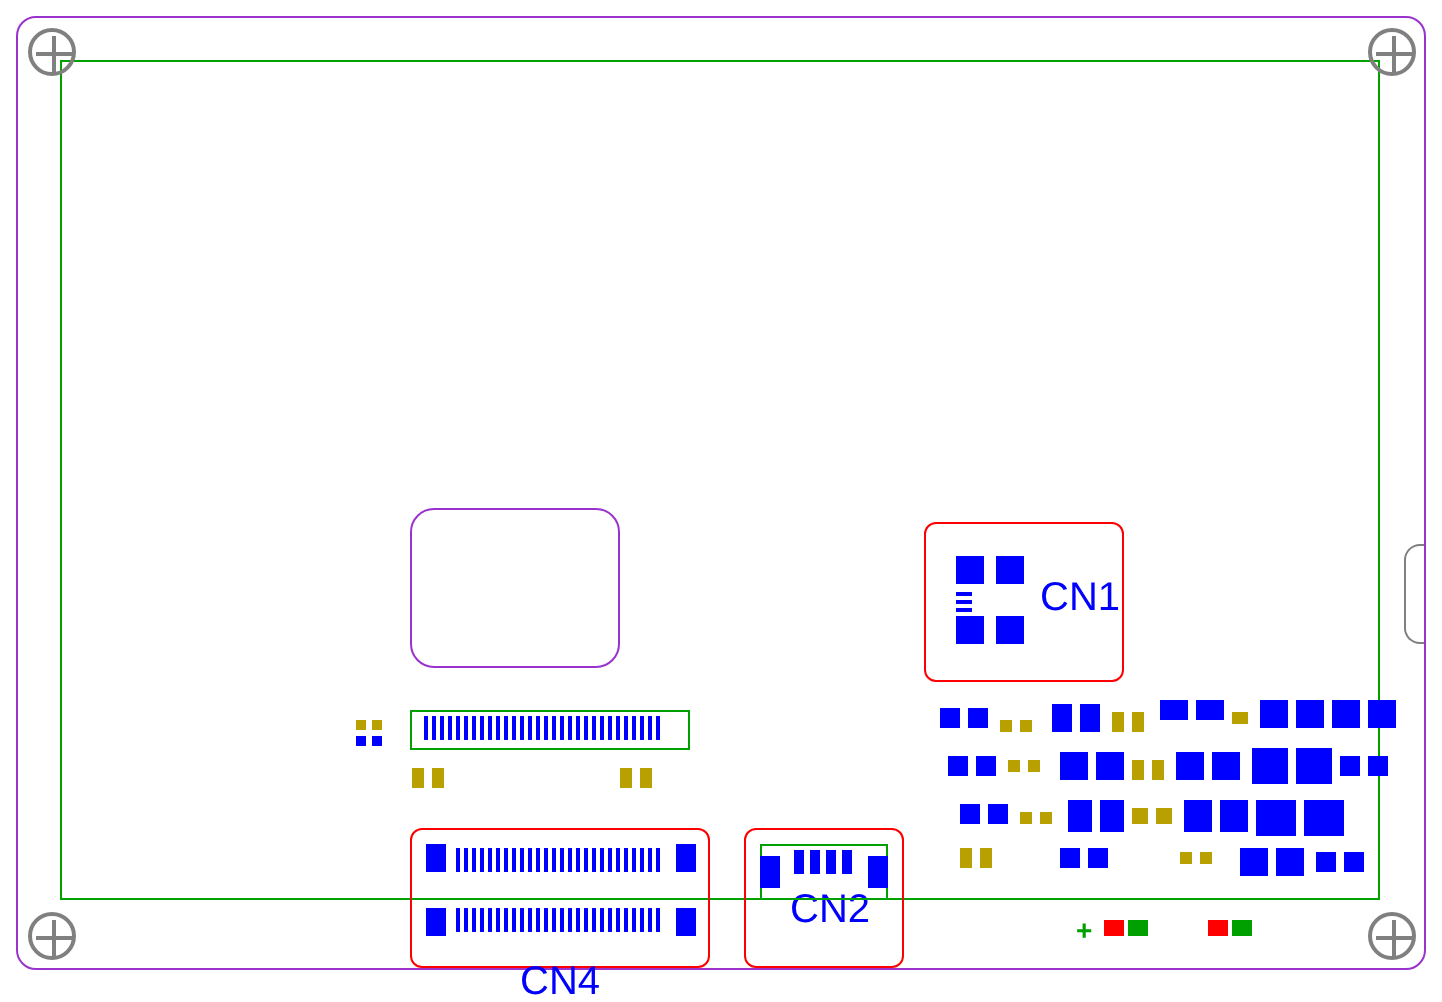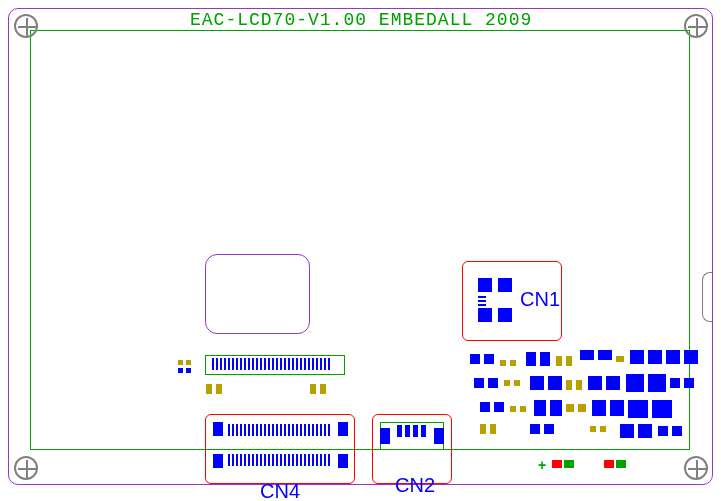--- a/index.html
+++ b/index.html
@@ -22,21 +22,20 @@
 </style>
 </head>
 <body>
 
 <div class="stage">
 
   <div class="p purple-border" style="left:8px;top:8px;width:705px;height:477px"></div>
 
   <div class="p green-border" style="left:30px;top:30px;width:660px;height:420px"></div>
 
-  <div class="p title" style="left:190px;top:10px">EAC-LCD70-V1.00  EMBEDALL 2009</div>
 
   <div class="p hole-outer" style="left:14px;top:14px;width:24px;height:24px">
     <div class="hole-cross" style="left:10px;top:2px;width:2px;height:18px;position:absolute"></div>
     <div class="hole-cross" style="left:2px;top:10px;width:18px;height:2px;position:absolute"></div>
   </div>
   <div class="p hole-outer" style="left:684px;top:14px;width:24px;height:24px">
     <div class="hole-cross" style="left:10px;top:2px;width:2px;height:18px;position:absolute"></div>
     <div class="hole-cross" style="left:2px;top:10px;width:18px;height:2px;position:absolute"></div>
   </div>
   <div class="p hole-outer" style="left:14px;top:456px;width:24px;height:24px">
@@ -77,21 +76,21 @@
 
   <div class="p red-border" style="left:205px;top:414px;width:150px;height:70px"></div>
   <div class="p lbl" style="left:260px;top:480px">CN4</div>
 
   <div class="p pad" style="left:213px;top:422px;width:10px;height:14px"></div>
   <div class="p pad" style="left:338px;top:422px;width:10px;height:14px"></div>
   <div class="p pad" style="left:213px;top:454px;width:10px;height:14px"></div>
   <div class="p pad" style="left:338px;top:454px;width:10px;height:14px"></div>
 
   <div class="p red-border" style="left:372px;top:414px;width:80px;height:70px"></div>
-  <div class="p lbl" style="left:395px;top:474px">CN2</div>
+  <div class="p lbl" style="left:395px;top:444px">CN2</div>
   <div class="p green-border" style="left:380px;top:422px;width:64px;height:28px"></div>
   <div class="p pad" style="left:380px;top:428px;width:10px;height:16px"></div>
   <div class="p pad" style="left:434px;top:428px;width:10px;height:16px"></div>
   <div class="p tiny-pin" style="left:397px;top:425px;width:5px;height:12px"></div>
   <div class="p tiny-pin" style="left:405px;top:425px;width:5px;height:12px"></div>
   <div class="p tiny-pin" style="left:413px;top:425px;width:5px;height:12px"></div>
   <div class="p tiny-pin" style="left:421px;top:425px;width:5px;height:12px"></div>
 
   <div class="p" id="cluster" style="left:470px;top:350px;width:230px;height:100px">
       <div class="p pad" style="left: 0px; top: 4px; width: 10px; height: 10px;"></div>

